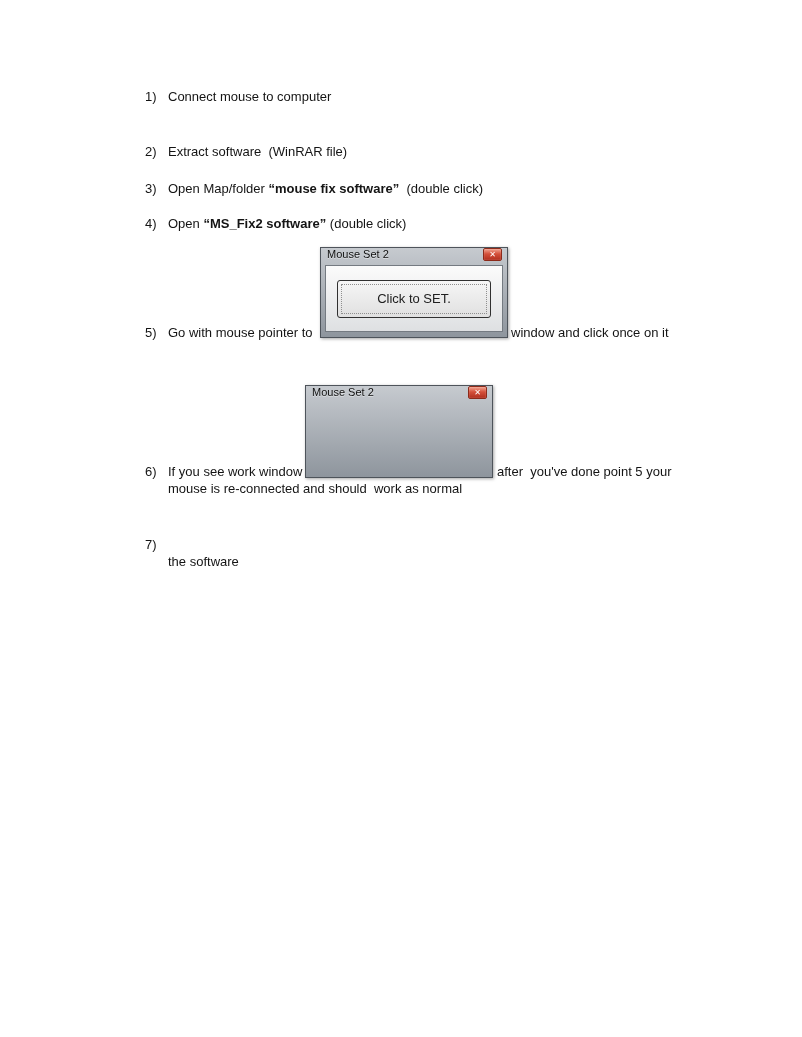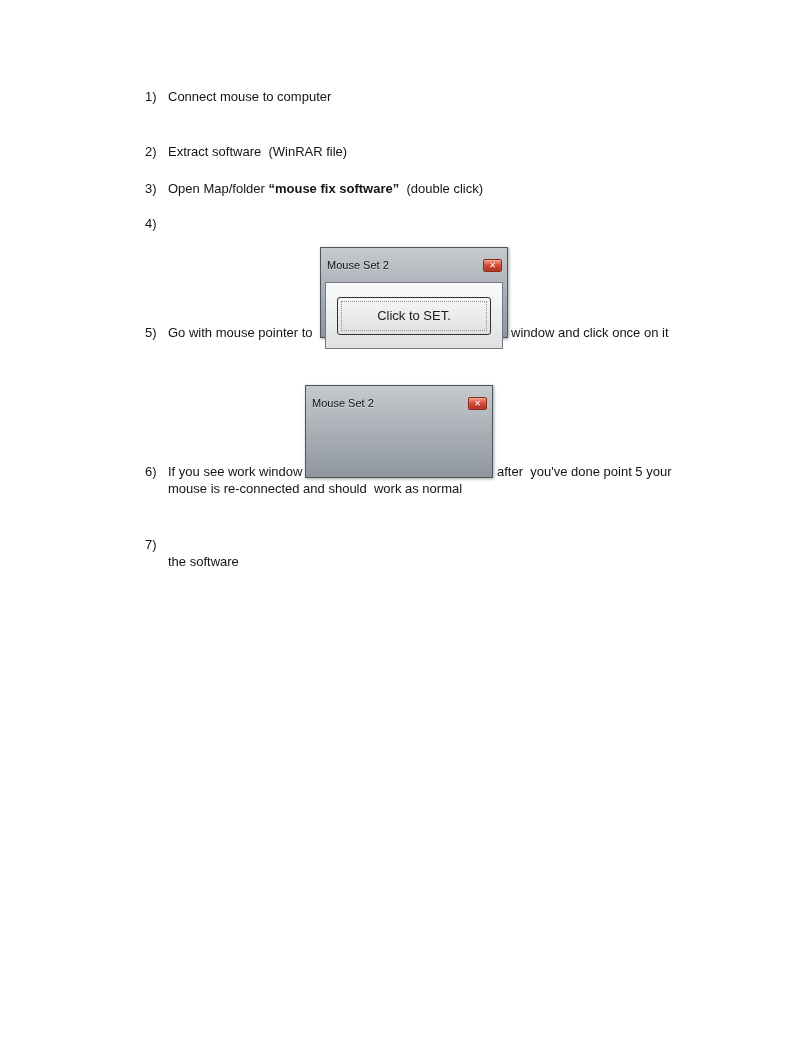--- a/index.html
+++ b/index.html
@@ -20,22 +20,22 @@
   
   .win {
     position:absolute;
     box-sizing:border-box;
     border:1px solid #4e545b;
     background:linear-gradient(#c6cacf, #8e959d);
     padding:0 4px 4px 4px;
     box-shadow:1px 1px 3px rgba(0,0,0,.35);
   }
   .titlebar {
-    height:34px;
-    display:flex; align-items:center;
+    height:17px;
+    display:flex; align-items:flex-start;
   }
   .win-title {
     flex:1;
     font-size:11px;
     color:#101010;
     padding-left:2px;
     text-shadow:0 1px 0 rgba(255,255,255,.45);
     white-space:pre;
   }
   .close-btn {
@@ -85,20 +85,21 @@
   <span class="step-num" style="top:89px">1)</span>
   <span class="step-txt" style="top:89px">Connect mouse to computer</span>
 
   <span class="step-num" style="top:144px">2)</span>
   <span class="step-txt" style="top:144px">Extract software  (WinRAR file)</span>
 
   <span class="step-num" style="top:181px">3)</span>
   <span class="step-txt" style="top:181px"><span>Open Map/folder </span><span class="b">“mouse fix software”</span><span>  (double click)</span></span>
 
   <span class="step-num" style="top:216px">4)</span>
+  <span class="step-txt" style="top:216px"><span>Open </span><span class="b">“MS_Fix2 software”</span><span> (double click)</span></span>
 
   <div class="win" style="left:320px; top:247px; width:188px; height:91px;">
     <div class="titlebar">
       <span class="win-title">Mouse Set 2</span>
       <button class="close-btn">
           <span>✕</span>
         </button>
     </div>
     <div class="client">
       <button class="dlg-btn">Click to SET.</button>

